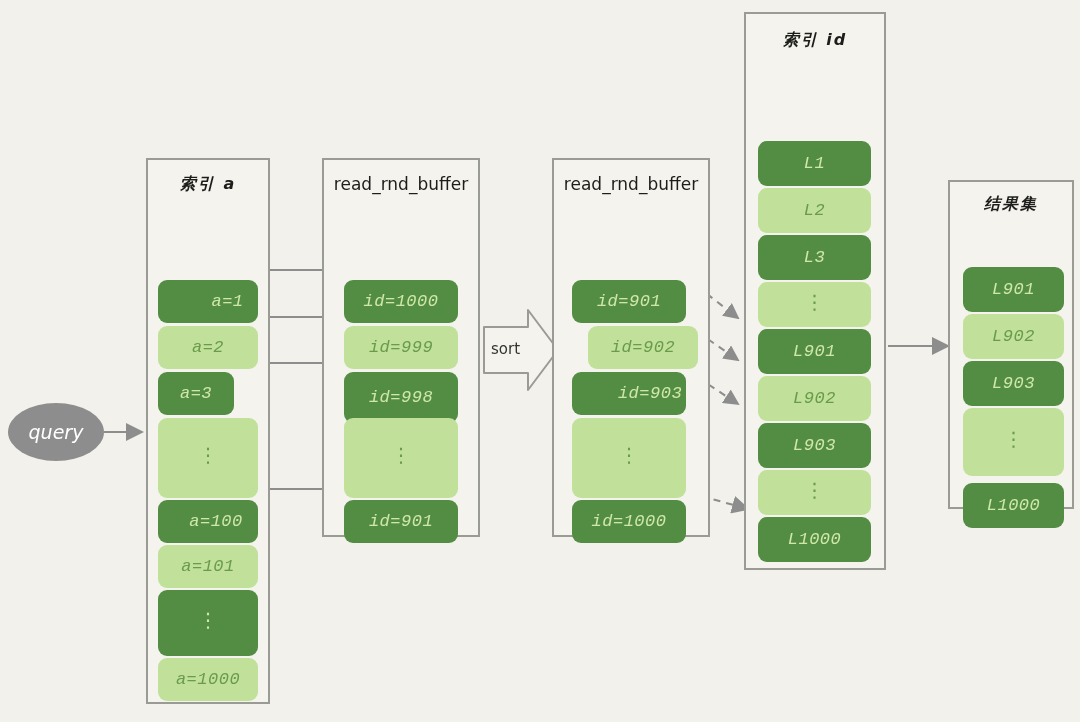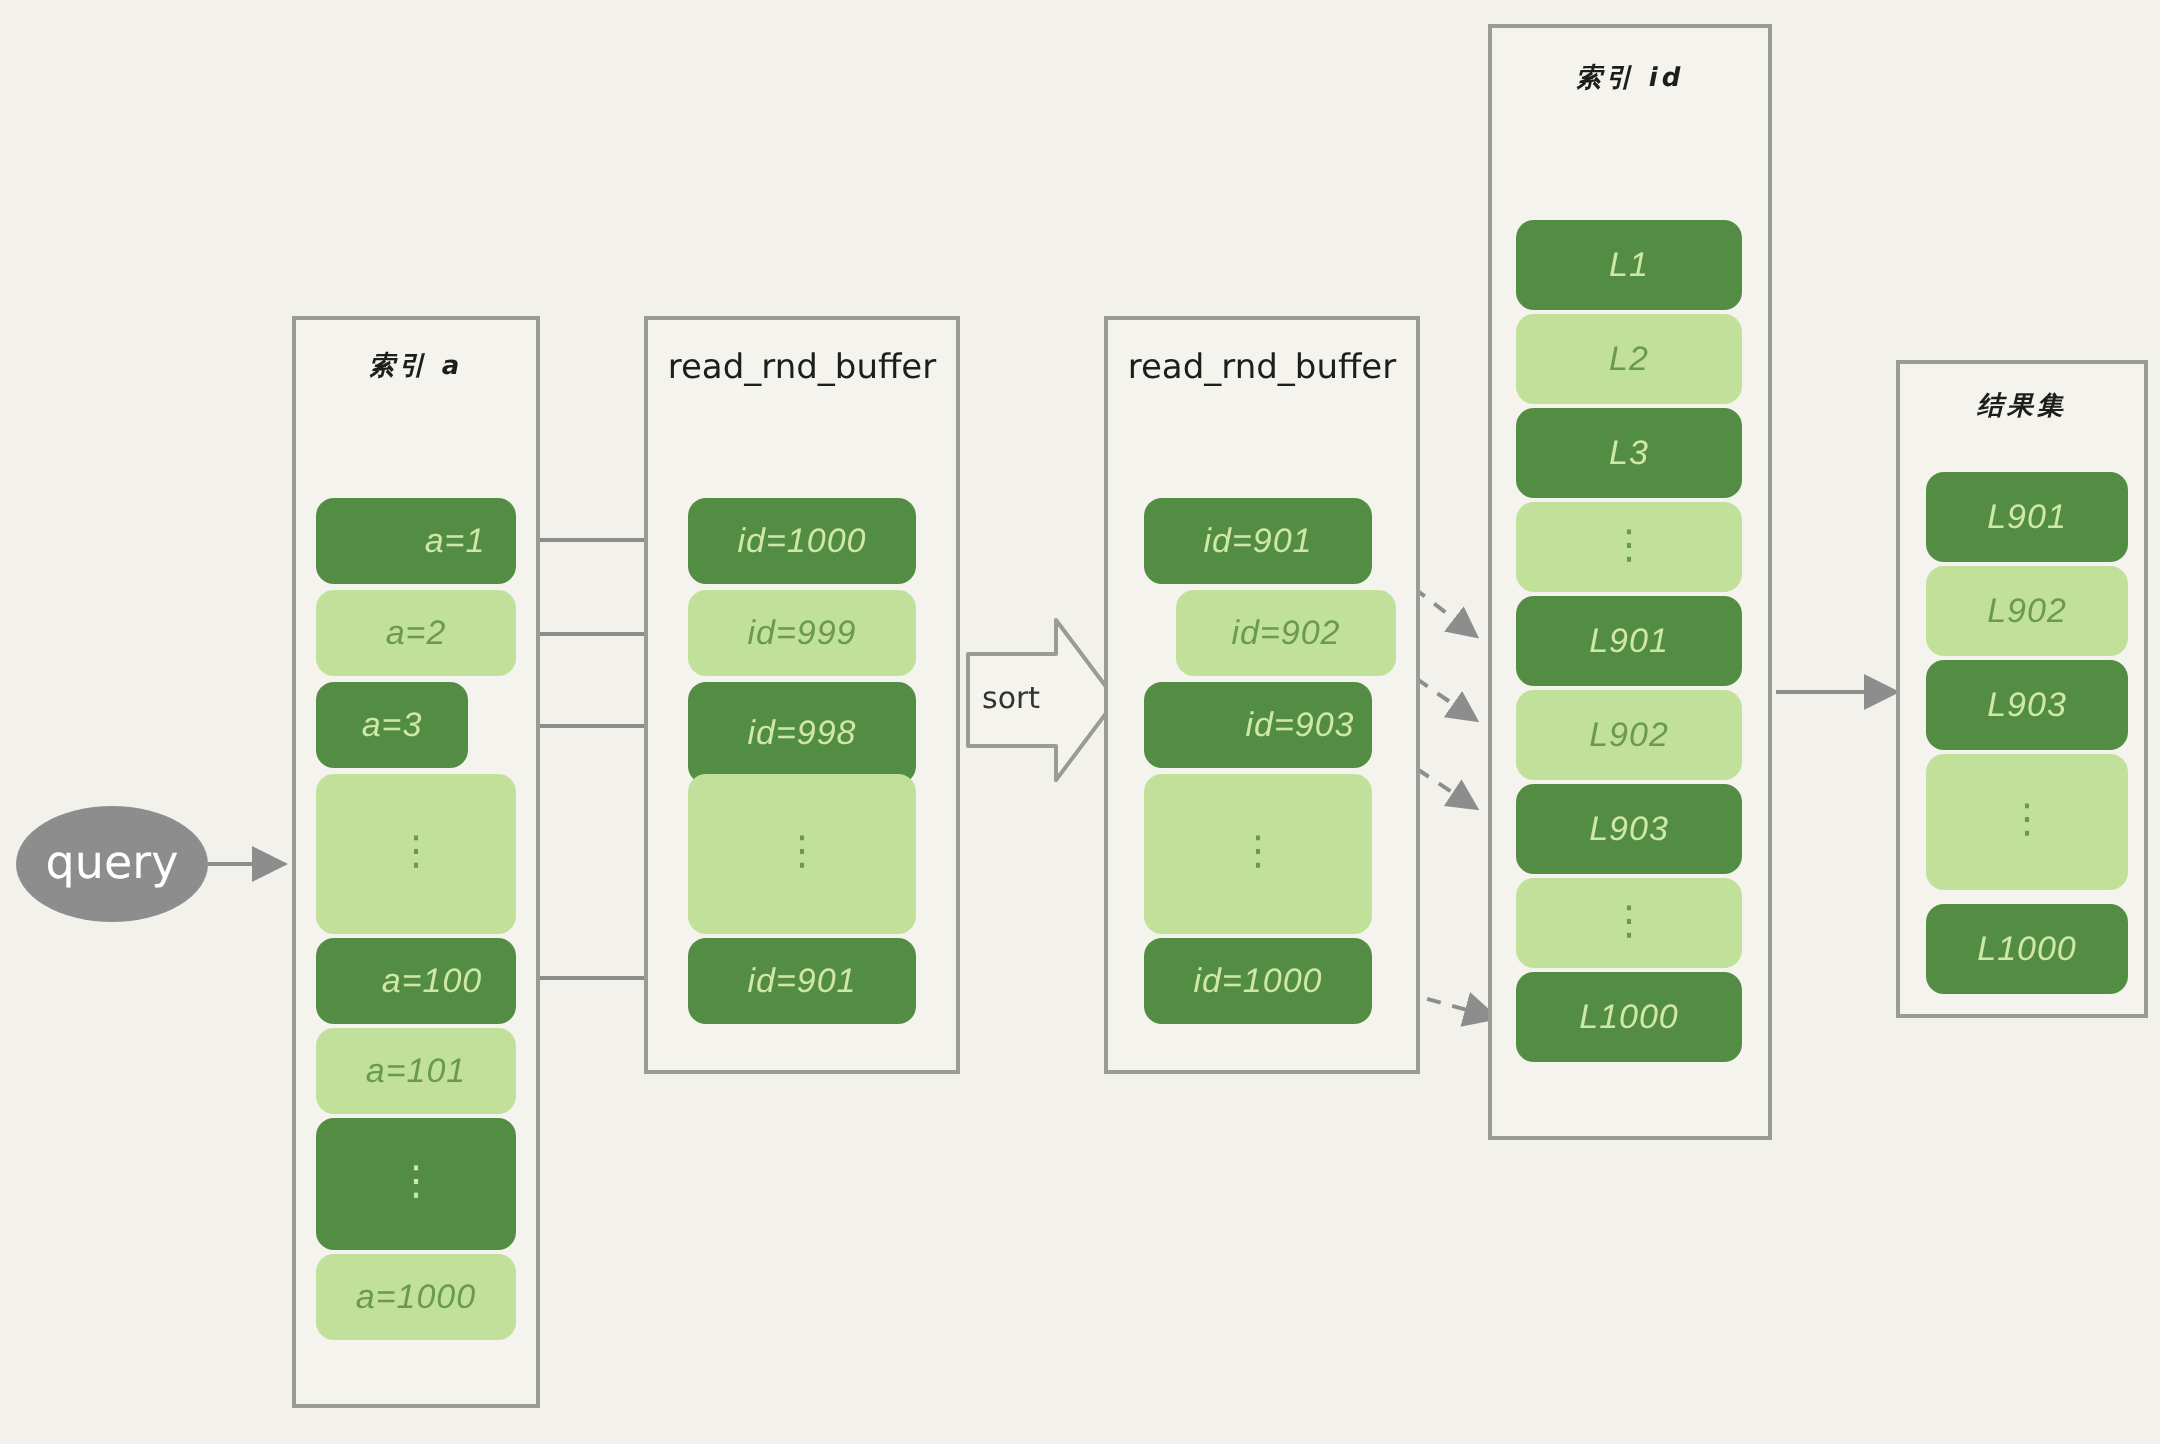--- a/index.html
+++ b/index.html
@@ -37,40 +37,41 @@
     left: 0;
     width: 100%;
     text-align: center;
     color: #1d1d1b;
     font-family: "DejaVu Sans", sans-serif;
     font-weight: bold;
     font-style: italic;
     white-space: nowrap;
   }
   .panel-title.cjk {
-    font-size: 13px;
+    font-size: 16px;
     letter-spacing: 2px;
   }
   .panel-title.latin {
     font-size: 17px;
     font-weight: normal;
     font-style: normal;
   }
   .cell {
     position: absolute;
     box-sizing: border-box;
     border-radius: 9px;
     display: flex;
     align-items: center;
     justify-content: center;
-    font-family: Liberation Sans, sans-serif;
+    font-family: Liberation Mono, monospace;
     font-style: italic;
     font-size: 17px;
     letter-spacing: 0.5px;
     white-space: nowrap;
+    margin-top: 31px;
   }
   .cell.dark {
     background: #538d43;
     color: #cfe8a8;
   }
   .cell.light {
     background: #c1e19a;
     color: #6a9b4c;
   }
   .cell .dots {
@@ -82,21 +83,22 @@
   }
   .query-node {
     position: absolute;
     border-radius: 50%;
     background: #8d8d8d;
     color: #ffffff;
     display: flex;
     align-items: center;
     justify-content: center;
     font-family: "DejaVu Sans", sans-serif;
-    font-size: 23px;
+    font-style: italic;
+    font-size: 19px;
     text-align: center;
   }
   .sort-label {
     position: absolute;
     font-family: "DejaVu Sans", sans-serif;
     font-size: 15px;
     color: #333330;
     font-style: normal;
   }
 </style>

